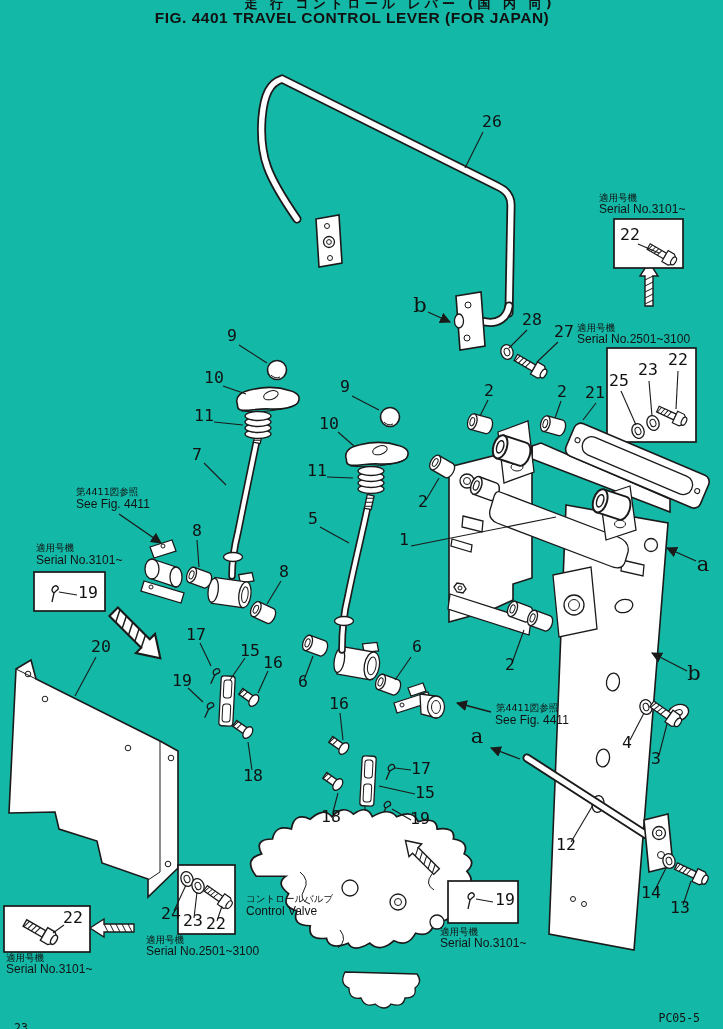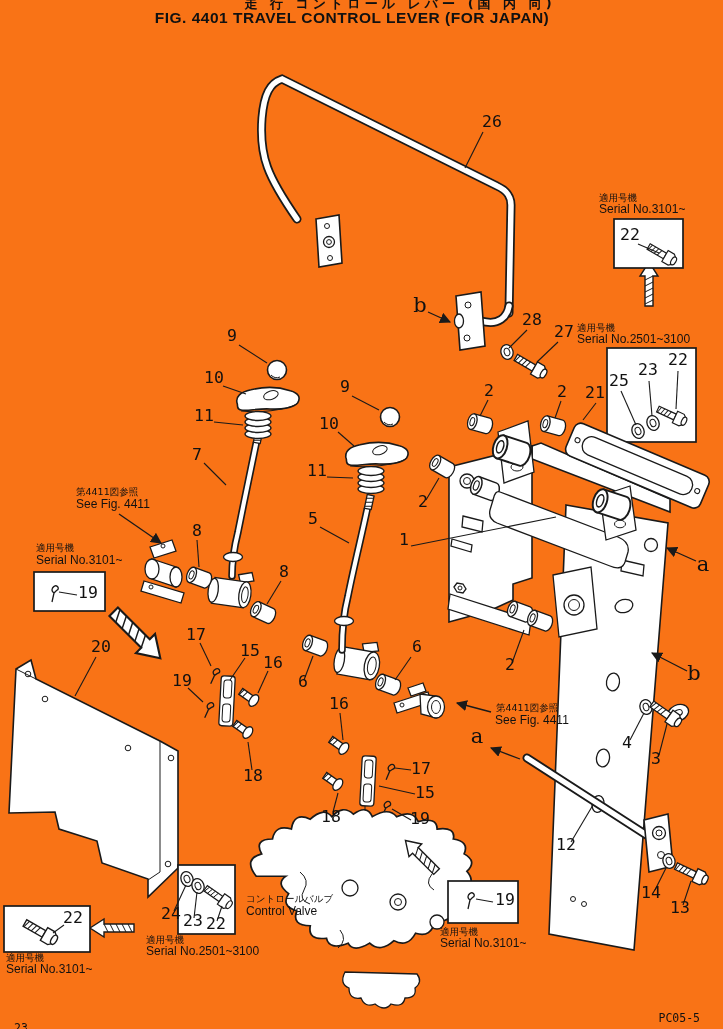--- a/index.html
+++ b/index.html
@@ -1,16 +1,16 @@
 <!DOCTYPE html>
 <html><head>
 <meta charset="utf-8">
 <style>
   html,body{margin:0;padding:0;background:#e8e8e8;}
-  .page{position:relative;width:723px;height:1029px;background:#f97316;overflow:hidden;
+  .page{position:relative;width:723px;height:1029px;background:#14b8a6;overflow:hidden;
         font-family:"Liberation Sans",sans-serif;text-decoration:underline;}
   svg{display:block}
   .fw  {fill:#fff;stroke:#1a1a1a;stroke-width:1.6;}
   .fw2 {fill:#fff;stroke:#1a1a1a;stroke-width:1.3;}
   .thin{fill:none;stroke:#1a1a1a;stroke-width:1;}
   .leader{stroke:#1a1a1a;stroke-width:1.1;}
   .aline{stroke:#1a1a1a;stroke-width:1.3;}
   .tube-o{stroke:#1a1a1a;stroke-width:9;fill:none;stroke-linecap:round;}
   .tube-i{stroke:#fff;stroke-width:5.5;fill:none;stroke-linecap:round;}
   .lev-o{stroke:#1a1a1a;stroke-width:7.5;fill:none;stroke-linecap:round;}

